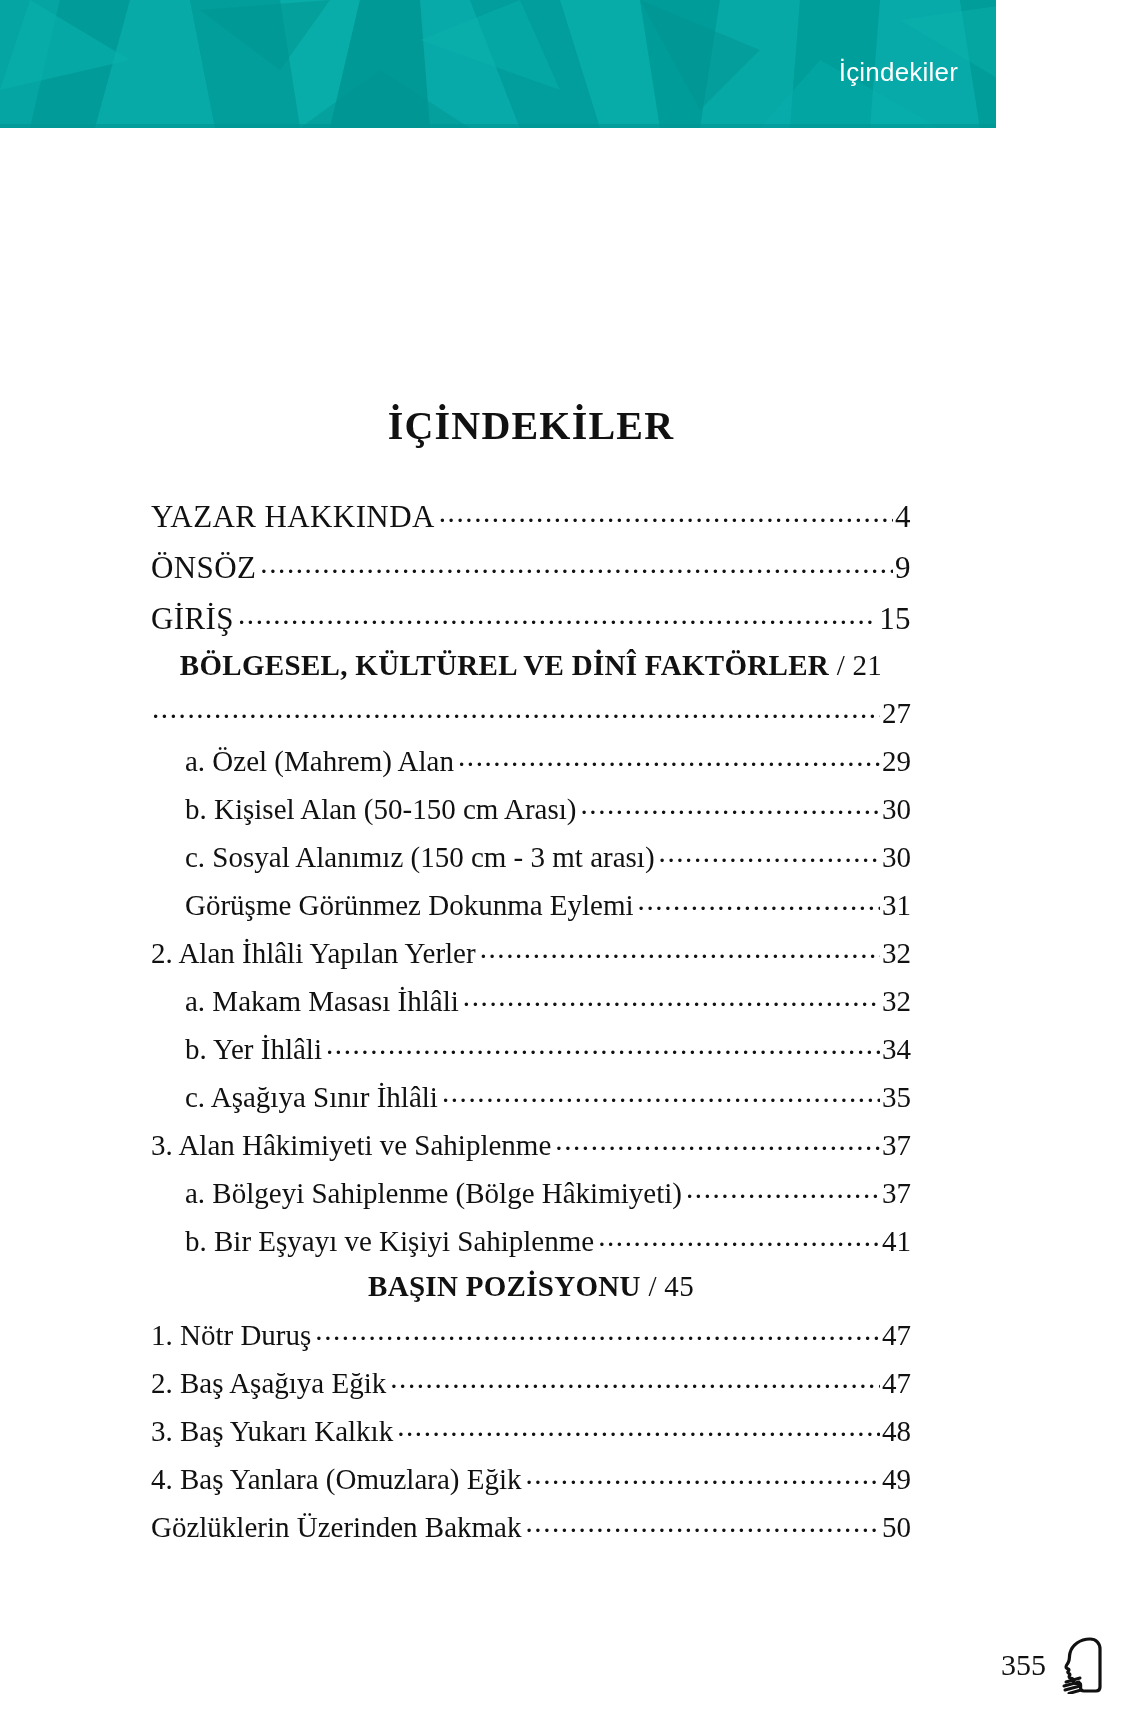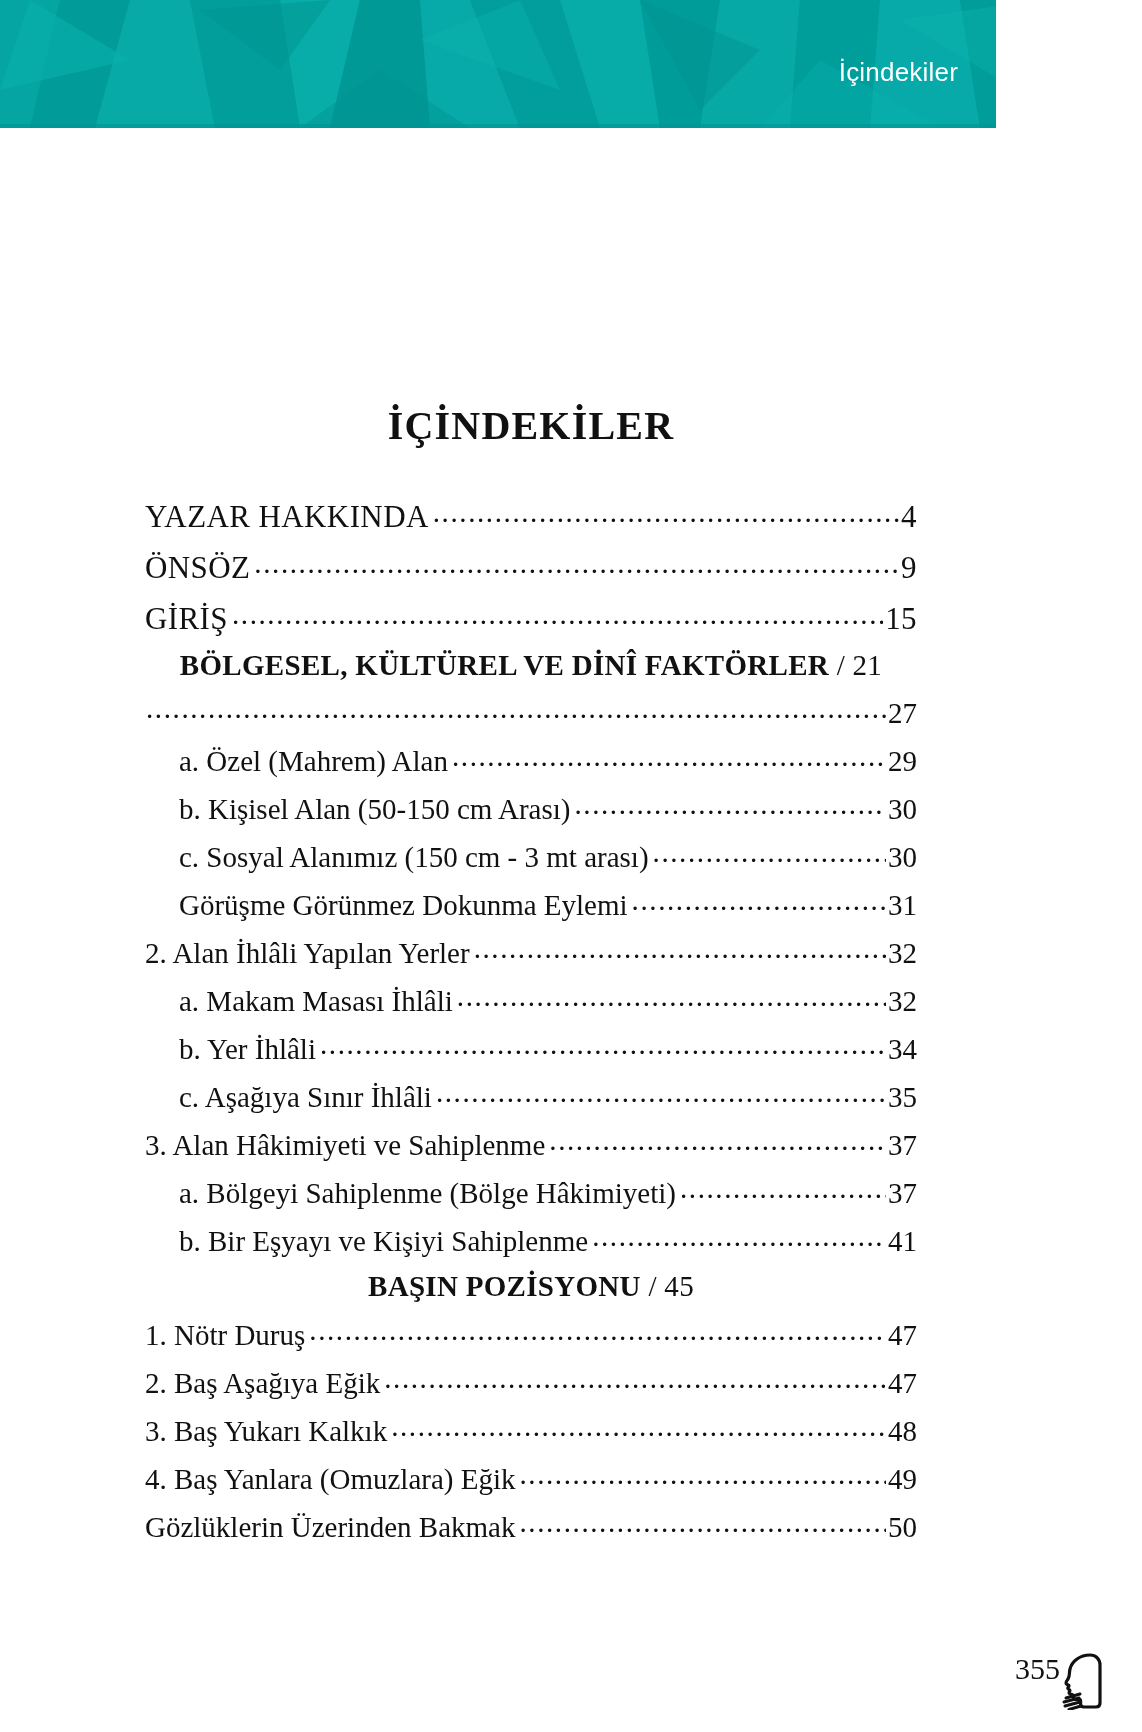--- a/index.html
+++ b/index.html
@@ -60,21 +60,21 @@
     font-weight: bold;
     letter-spacing: 1.2px;
     color: #111111;
     margin: 0 0 48px 0;
     line-height: 1.1;
   }
 
   
   .toc-list {
     list-style: none;
-    margin: 4px;
+    margin: 10px;
     padding: 0;
   }
   .toc-row {
     display: flex;
     align-items: baseline;
     font-size: 29px;
     line-height: 1.0;
     color: #111111;
     margin-bottom: 14px;
     white-space: nowrap;
@@ -126,22 +126,24 @@
     margin: 6px 0 12px 0;
     line-height: 1.15;
     white-space: nowrap;
   }
   .toc-section .sec-num { font-weight: normal; }
 
   
   .footer {
     position: absolute;
     right: 36px;
-    bottom: 22px;
+    bottom: 38px;
     display: flex;
+    align-items: center;
+    gap: 14px;
   }
   .folio {
     font-size: 30px;
     color: #111111;
     font-family: "Liberation Serif", "DejaVu Serif", serif;
   }
   .pub-logo {
     width: 46px;
     height: 58px;
     display: block;

